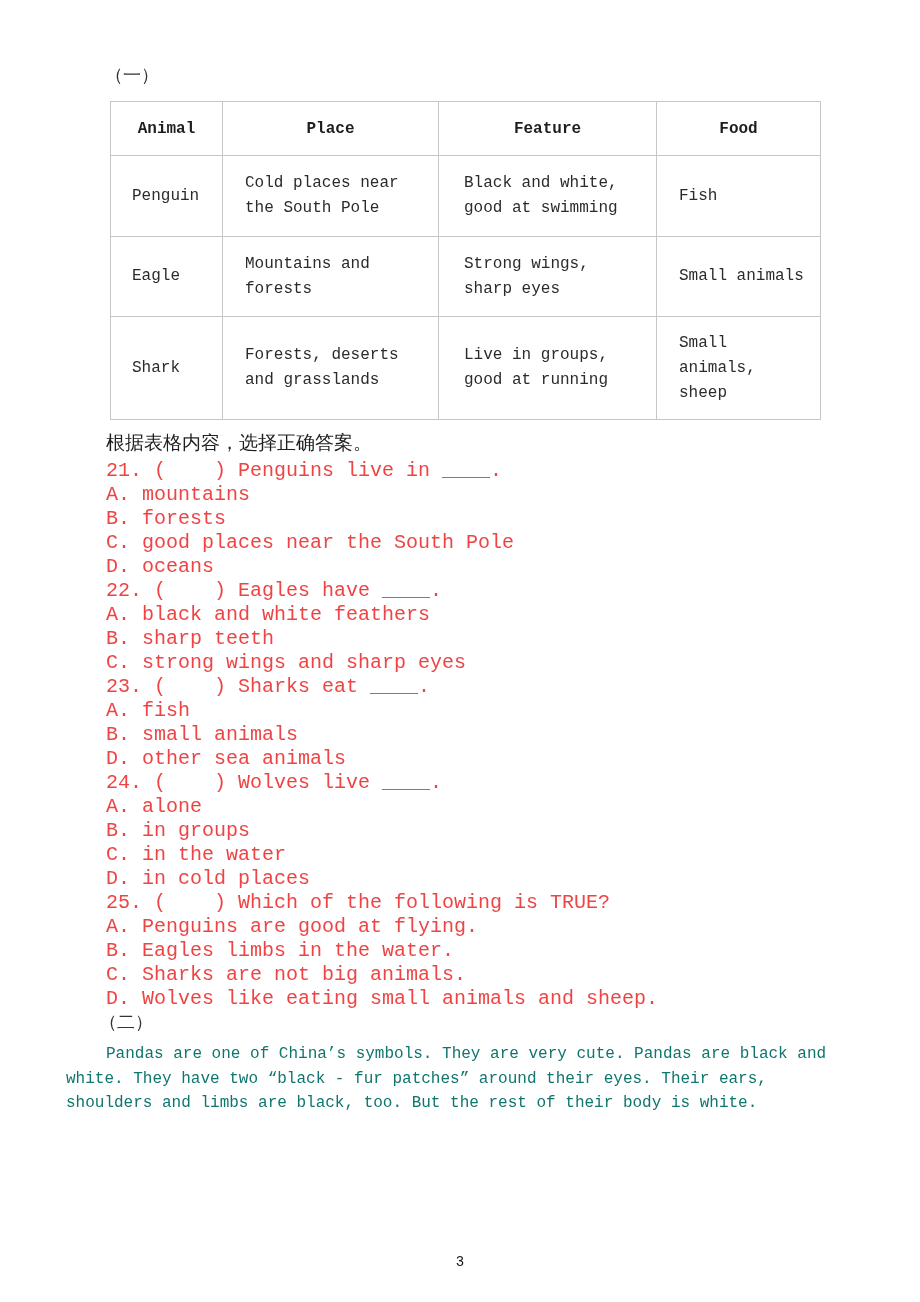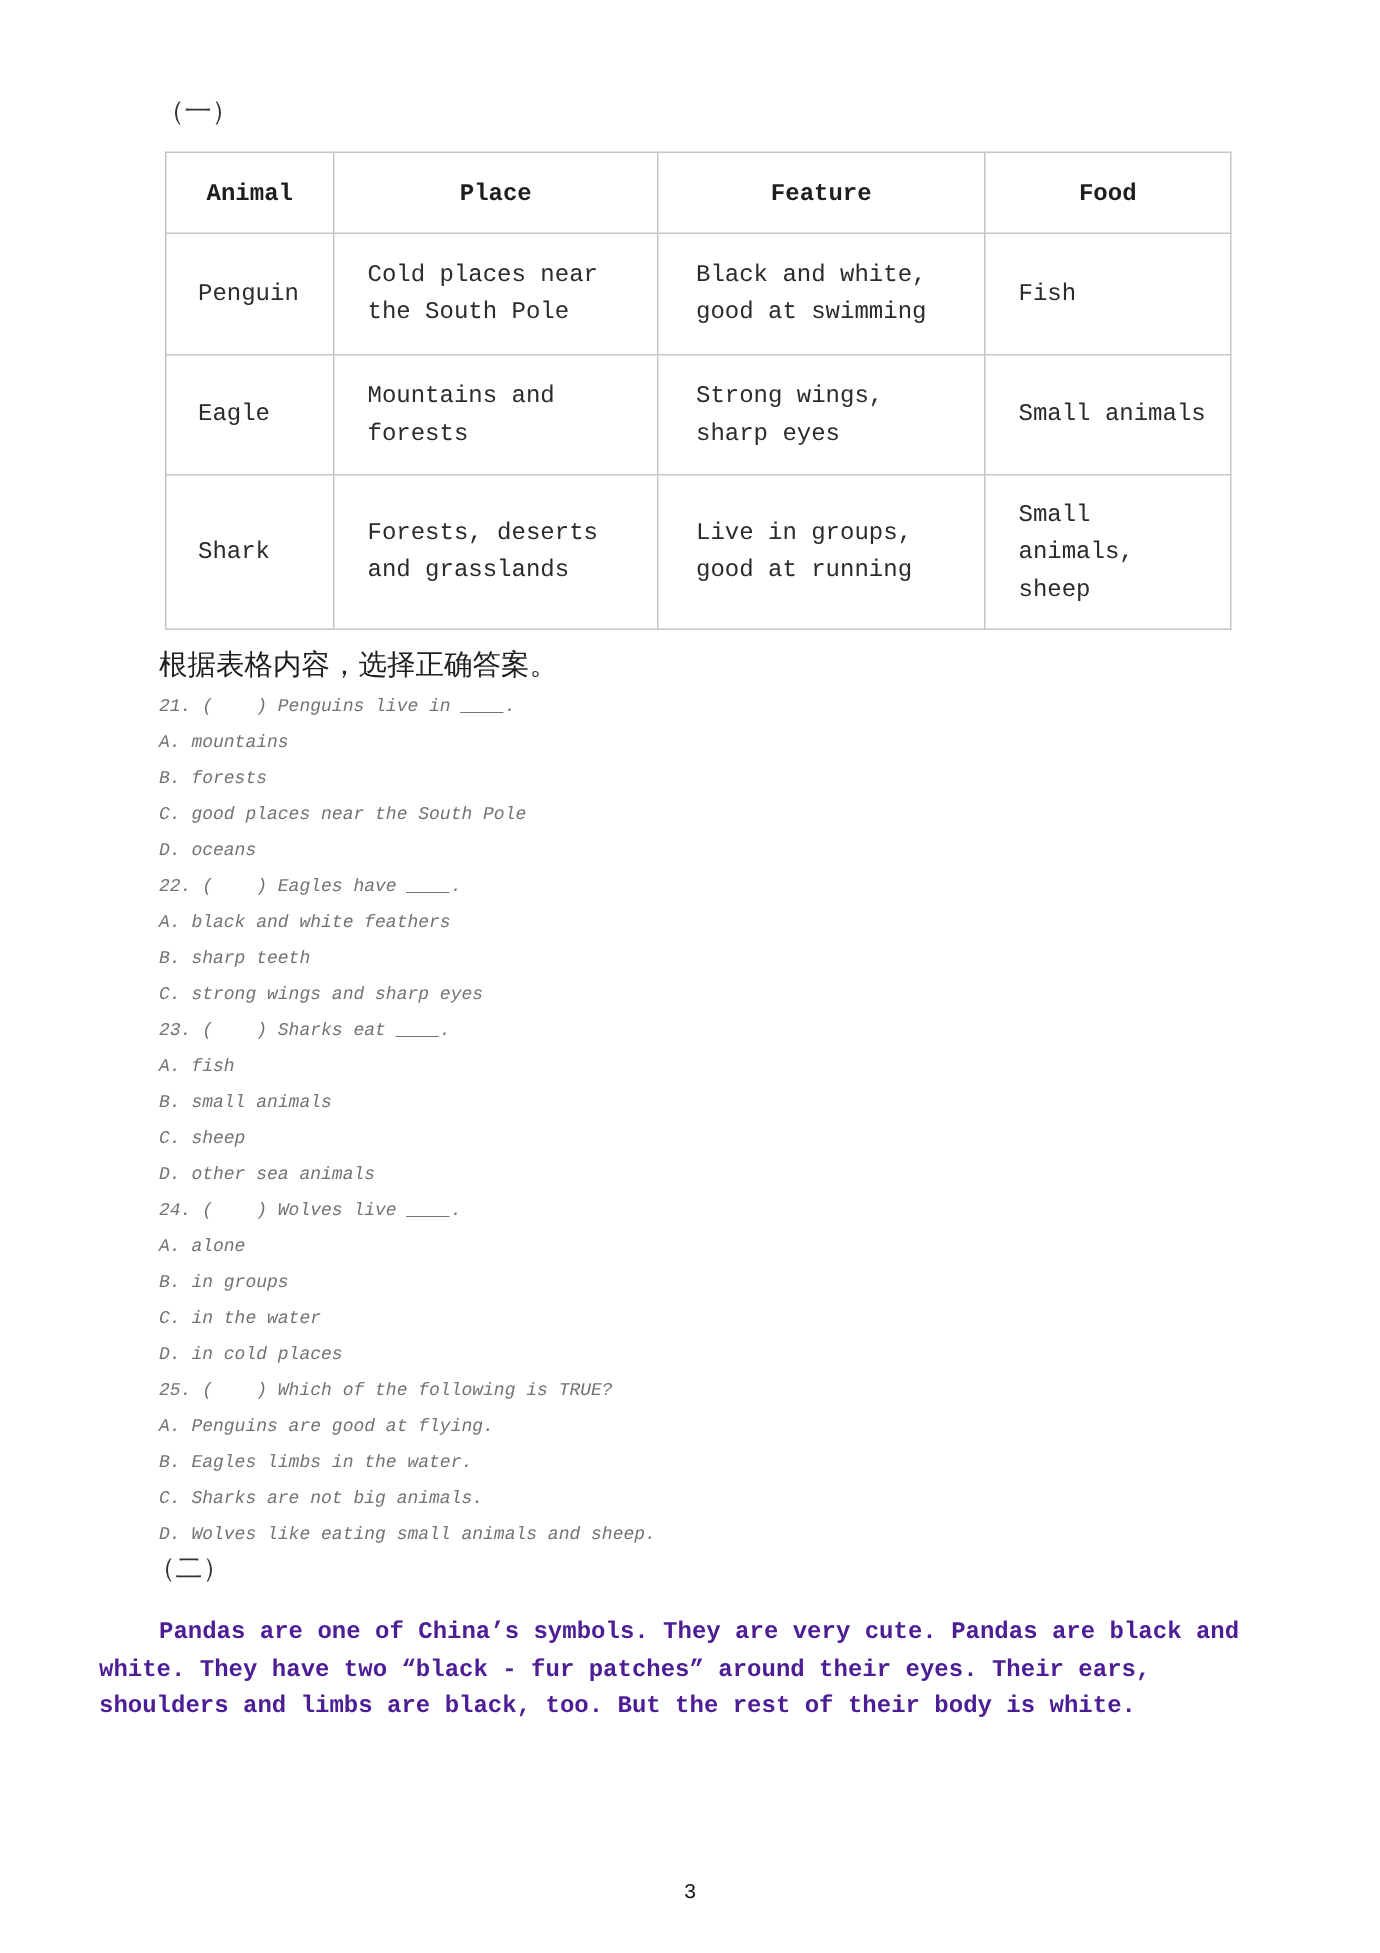--- a/index.html
+++ b/index.html
@@ -51,36 +51,34 @@
 
   .instruction {
     margin: 11px 0 2px 106px;
     font-size: 19px;
     line-height: 26px;
     color: #1e1e1e;
   }
 
   .qblock { margin-left: 106px; }
   .qline {
-    font-size: 12px;
+    font-size: 20px;
     line-height: 24px;
     white-space: pre-wrap;
-    color: #737373;
-    font-style: italic;
+    color: #ef4444;
   }
 
   .section-label-2 { margin-left: 99px; }
 
   .passage {
-    margin: 17px 60px 0 66px;
+    margin: 7px 60px 0 66px;
     font-size: 16px;
     line-height: 24.5px;
     text-indent: 40px;
-    color: #4c1d95;
-    font-weight: bold;
+    color: #0f766e;
   }
 
   .page-number {
     position: absolute;
     left: 0; right: 0;
     bottom: 32px;
     text-align: center;
     font-size: 14px;
     color: #111;
   }
@@ -139,21 +137,20 @@
     <div class="qline">D. oceans</div>
 
     <div class="qline">22. (    ) Eagles have ____.</div>
     <div class="qline">A. black and white feathers</div>
     <div class="qline">B. sharp teeth</div>
     <div class="qline">C. strong wings and sharp eyes</div>
 
     <div class="qline">23. (    ) Sharks eat ____.</div>
     <div class="qline">A. fish</div>
     <div class="qline">B. small animals</div>
-    <div class="qline">C. sheep</div>
     <div class="qline">D. other sea animals</div>
 
     <div class="qline">24. (    ) Wolves live ____.</div>
     <div class="qline">A. alone</div>
     <div class="qline">B. in groups</div>
     <div class="qline">C. in the water</div>
     <div class="qline">D. in cold places</div>
 
     <div class="qline">25. (    ) Which of the following is TRUE?</div>
     <div class="qline">A. Penguins are good at flying.</div>

